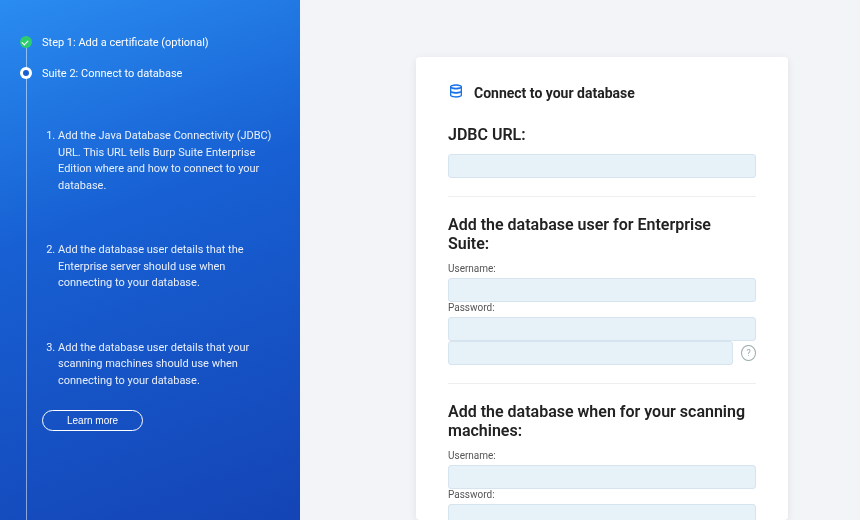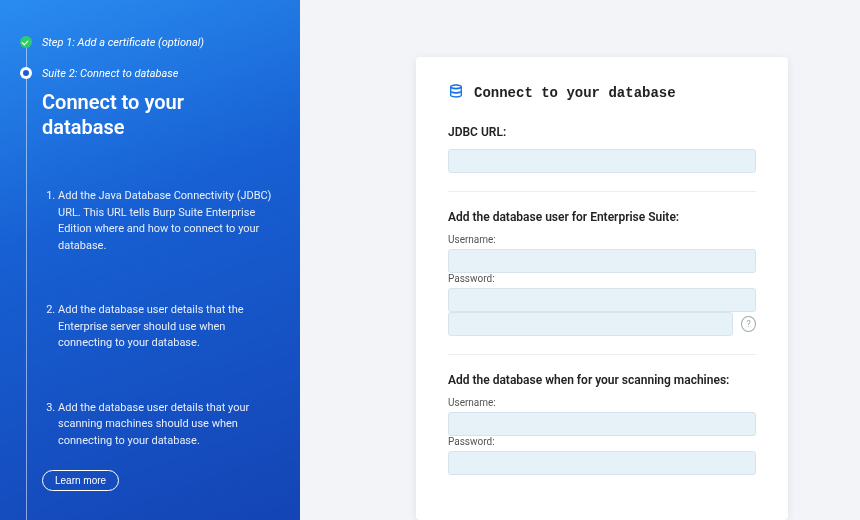--- a/index.html
+++ b/index.html
@@ -6,32 +6,32 @@
   .app { display:flex; width:100%; height:100%; background:#f2f4f7; }
   .side { width:300px; background:linear-gradient(160deg,#2a8cf0 0%,#1760d3 40%,#1444b5 100%); color:#fff; padding:36px 20px 0 20px; box-sizing:border-box; position:relative; }
   .timeline { position:relative; padding-left:22px; }
   .vline { position:absolute; left:6px; top:10px; bottom:10px; width:1px; background:rgba(255,255,255,.5); }
   .step-row { position:relative; margin-bottom:18px; font-size:11px; }
   .dot { position:absolute; left:-22px; top:0; width:12px; height:12px; border-radius:50%; box-sizing:border-box; }
   .dot-done { background:#2ecc71; }
   .dot-done::after { content:""; position:absolute; left:3px; top:2.5px; width:3px; height:5px; border:solid #fff; border-width:0 1.5px 1.5px 0; transform:rotate(45deg); }
   .dot-current { background:#fff; }
   .dot-current::after{ content:""; position:absolute; left:3px; top:3px; width:6px; height:6px; border-radius:50%; background:#1760d3; }
-  .step-label { color:#fff;font-style:italic; }
+  .step-label { color:#fff; }
   .gap { height:205px; }
   .title { font-size:20px; font-weight:600; line-height:1.25; margin:10px 0 14px 0; }
   .ol { margin:0; padding-left:16px; font-size:11px; line-height:1.5; color:rgba(255,255,255,.9); }
   .ol li { margin-bottom:7px;margin-top:48px; }
-  .learn { margin-top:14px; display:inline-block; border:1px solid #fff; border-radius:12px; padding:4px 12px; font-size:10px; color:#fff; background:transparent; cursor:pointer; }
+  .learn { margin-top:14px; display:inline-block; border:1px solid #fff; border-radius:12px; padding:4px 24px; font-size:10px; color:#fff; background:transparent; cursor:pointer; }
   .main { flex:1; position:relative; }
   .card { position:absolute; left:116px; top:57px; right:72px; bottom:0; background:#fff; border-radius:4px; box-shadow:0 2px 8px rgba(0,0,0,.08); padding:26px 32px 32px 32px; box-sizing:border-box; overflow:hidden; }
   .card-head { display:flex; align-items:center; gap:10px; margin-bottom:22px; }
   .db-icon svg { width:16px; height:16px; fill:#1a73e8; }
-  .card-title { font-size:14px; font-weight:700; color:#222;font-family:Liberation Mono, monospace; }
-  .form-label { font-size:12px; font-weight:600; color:#222; margin-bottom:10px; }
+  .card-title { font-size:14px; font-weight:700; color:#222; }
+  .form-label { font-size:16px; font-weight:600; color:#222; margin-bottom:10px; }
   .sub-label { font-size:10px; color:#555; margin:0 0 4px; }
   .inp { width:100%; height:24px; background:#e7f1f8; border:1px solid #d5e4ef; border-radius:3px; box-sizing:border-box; padding:0 8px; font-size:11px; }
   .divider { border:none; border-top:1px solid #eee; margin:18px 0; }
   .row-help { display:flex; align-items:center; gap:8px; }
   .help { width:14px; height:14px; border:1px solid #9aa; border-radius:50%; font-size:9px; color:#9aa; display:flex; align-items:center; justify-content:center; cursor:pointer; }
 </style>
 </head>
 <body>
 
 <div class="app">
@@ -41,24 +41,20 @@
 
       <div class="step-row">
         <span class="dot dot-done"></span>
         <span class="step-label">Step 1: Add a certificate (optional)</span>
       </div>
 
       <div class="step-row">
         <span class="dot dot-current"></span>
         <span class="step-label">Suite 2: Connect to database</span>
 
-        <div class="title">
-          <span>Connect to your</span><br>
-          <span>database</span>
-        </div>
 
         <ol class="ol">
           <li>Add the Java Database Connectivity (JDBC) URL. This URL tells Burp Suite Enterprise Edition where and how to connect to your database.</li>
           <li>Add the database user details that the Enterprise server should use when connecting to your database.</li>
           <li>Add the database user details that your scanning machines should use when connecting to your database.</li>
         </ol>
 
         <button class="learn">Learn more</button>
       </div>
 

